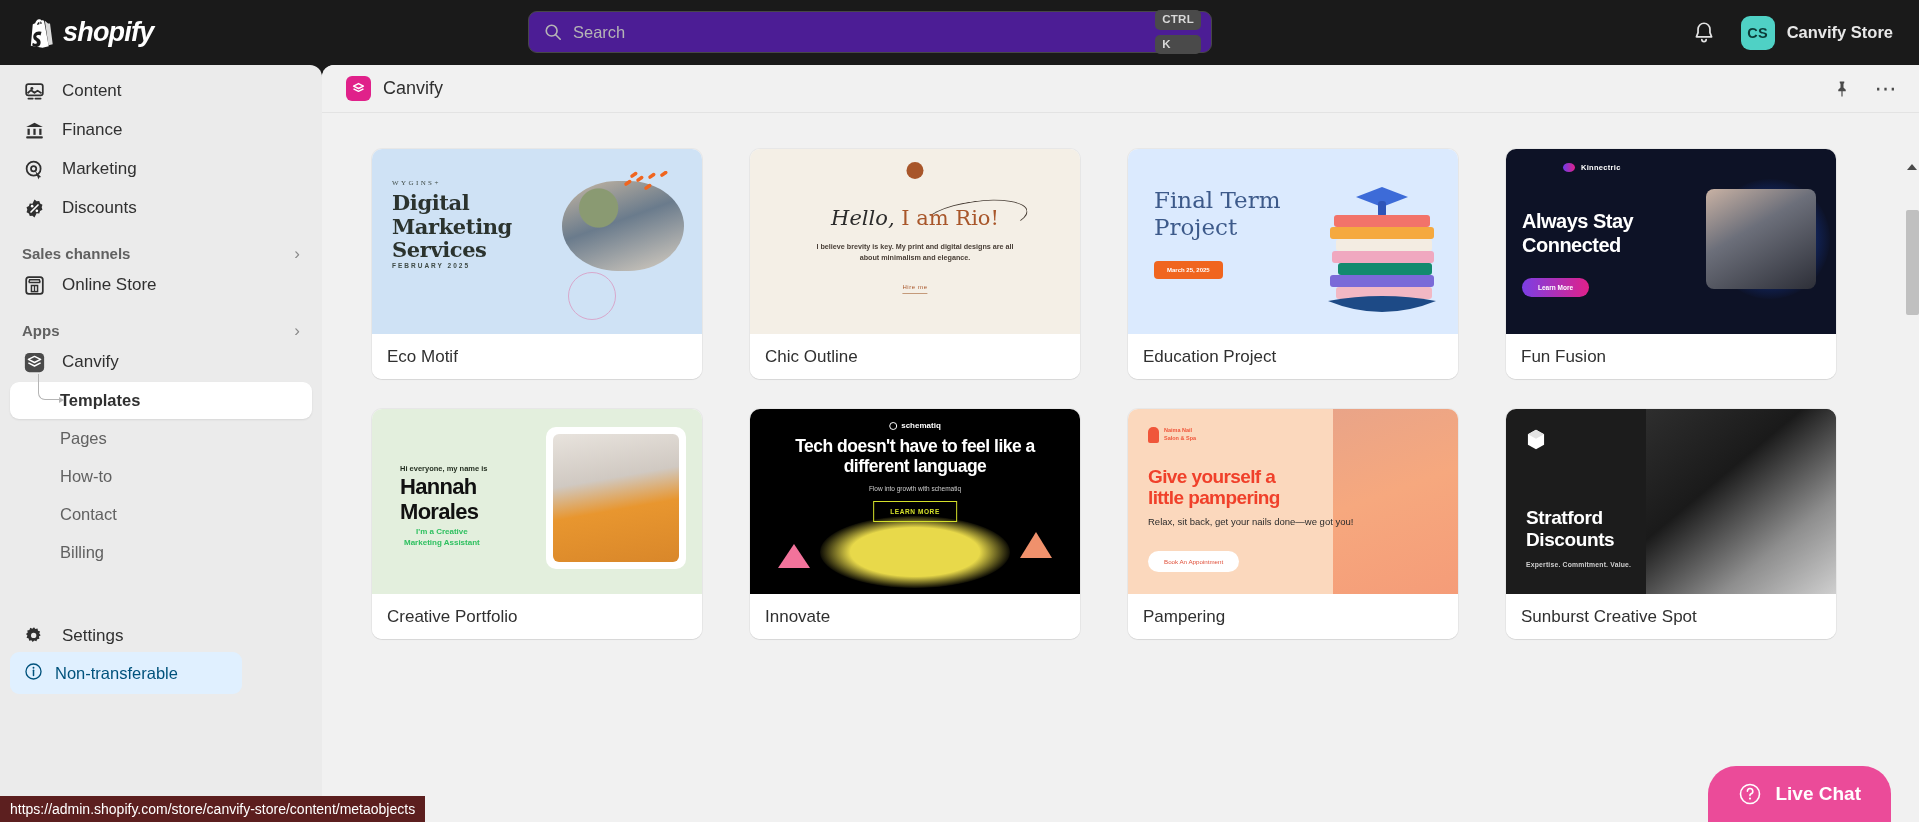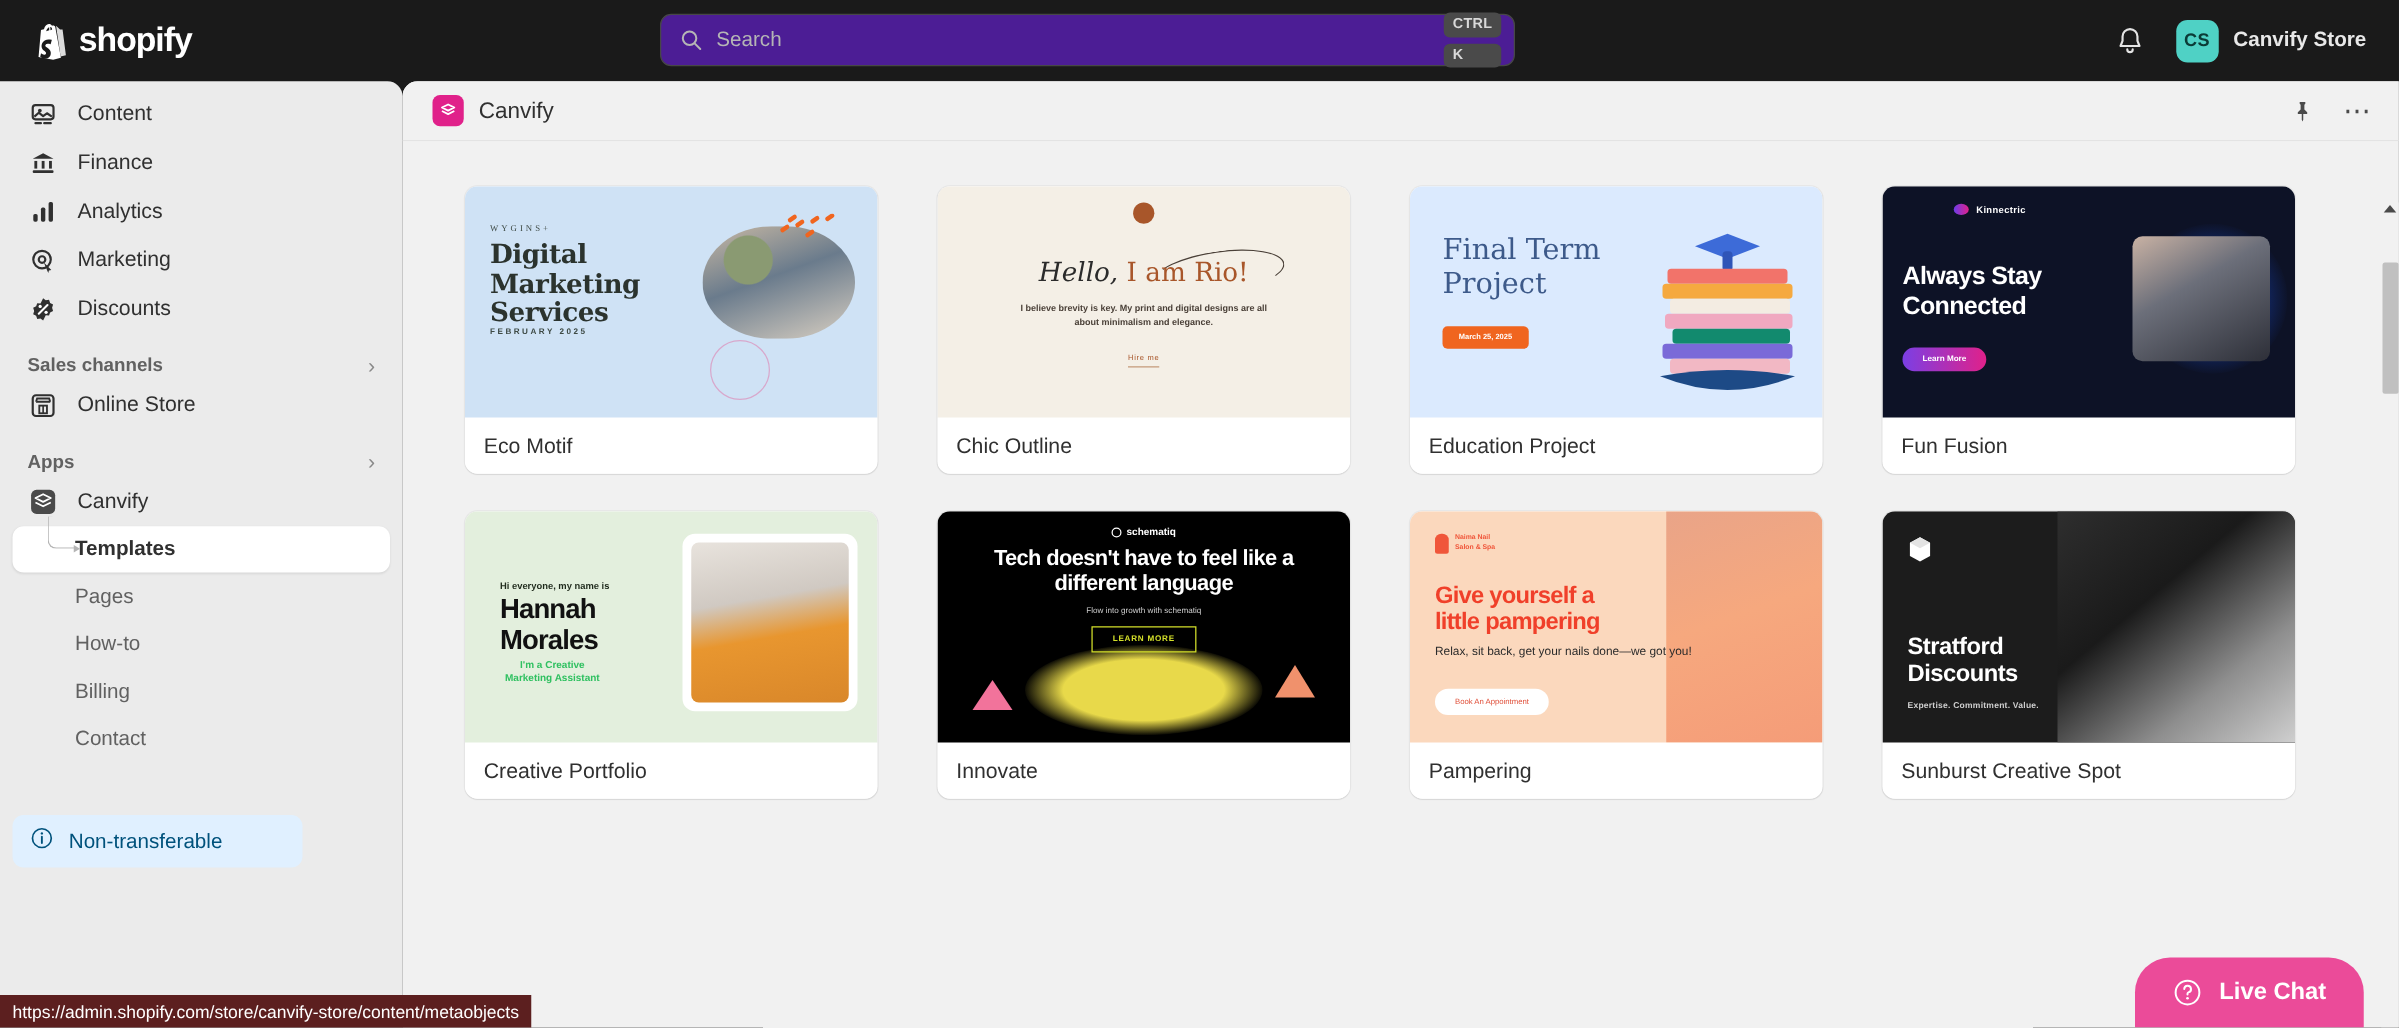--- a/index.html
+++ b/index.html
@@ -10,21 +10,21 @@
   }
 
   
   .topbar {
     position: absolute; top: 0; left: 0; width: 1919px; height: 65px;
     background: #1a1a1a; display: flex; align-items: center;
   }
   .logo-wrap { display: flex; align-items: center; gap: 9px; margin-left: 27px; }
   .logo-mark { width: 27px; height: 30px; }
   .logo-word {
-    color: #fff; font-size: 27px; font-weight: 700; 
+    color: #fff; font-size: 27px; font-weight: 700; font-style: italic;
     letter-spacing: -0.8px; font-family: "Liberation Sans", sans-serif;
   }
   .search-box {
     position: absolute; left: 528px; top: 11px; width: 684px; height: 42px;
     background: #4c1d95; border: 1px solid #474747; border-radius: 9px;
     display: flex; align-items: center; padding: 0 10px 0 15px; cursor: text;
   }
   .search-ph { color: #b5b5b5; font-size: 16.5px; margin-left: 11px; flex: 1; }
   .kbd-group { display: flex; gap: 5px; flex-direction: column; }
   .kbd {
@@ -271,30 +271,20 @@
           <path d="M12 3L2.5 8h19L12 3z" fill="#303030"></path>
           <rect x="4" y="10" width="2.6" height="7" fill="#303030"></rect>
           <rect x="10.7" y="10" width="2.6" height="7" fill="#303030"></rect>
           <rect x="17.4" y="10" width="2.6" height="7" fill="#303030"></rect>
           <rect x="2.5" y="18.5" width="19" height="2.6" rx="1" fill="#303030"></rect>
         </svg>
     </span>
     <span class="nav-label">Finance</span>
   </div>
 
-  <div class="nav-item">
-    <span class="nav-ico">
-      <svg width="21" height="21" viewBox="0 0 24 24">
-          <rect x="3" y="14" width="4" height="7" rx="1.5" fill="#303030"></rect>
-          <rect x="10" y="8" width="4" height="13" rx="1.5" fill="#303030"></rect>
-          <rect x="17" y="3" width="4" height="18" rx="1.5" fill="#303030"></rect>
-        </svg>
-    </span>
-    <span class="nav-label">Analytics</span>
-  </div>
 
   <div class="nav-item">
     <span class="nav-ico">
       <svg width="21" height="21" viewBox="0 0 24 24">
           <circle cx="11" cy="11" r="8" fill="none" stroke="#303030" stroke-width="2"></circle>
           <circle cx="11" cy="11" r="3" fill="none" stroke="#303030" stroke-width="2"></circle>
           <path d="M12.5 13.5l7 7-2.2.6-.6 2.2-4.2-9.8z" fill="#303030"></path>
         </svg>
     </span>
     <span class="nav-label">Marketing</span>
@@ -349,24 +339,24 @@
     <span class="sub-tree"></span>
     <span>Templates</span>
   </div>
   <div class="sub-item">
     <span>Pages</span>
   </div>
   <div class="sub-item">
     <span>How-to</span>
   </div>
   <div class="sub-item">
+    <span>Contact</span>
+  </div>
+  <div class="sub-item">
     <span>Billing</span>
-  </div>
-  <div class="sub-item">
-    <span>Contact</span>
   </div>
 
   <div class="nav-item settings-row">
     <span class="nav-ico">
       <svg width="20" height="20" viewBox="0 0 24 24">
           <path d="M12 1.5l1.6 2.1 2.6-.6.6 2.6 2.5 1-1 2.5 1.7 2-2.1 1.6.6 2.6-2.6.6-1 2.5-2.5-1-2 1.7-1.6-2.1-2.6.6-.6-2.6-2.5-1 1-2.5-1.7-2 2.1-1.6-.6-2.6 2.6-.6 1-2.5 2.5 1L12 1.5z" fill="#303030"></path>
           <circle cx="11.6" cy="11.3" r="3.2" fill="#ebebeb"></circle>
         </svg>
     </span>
     <span class="nav-label">Settings</span>

